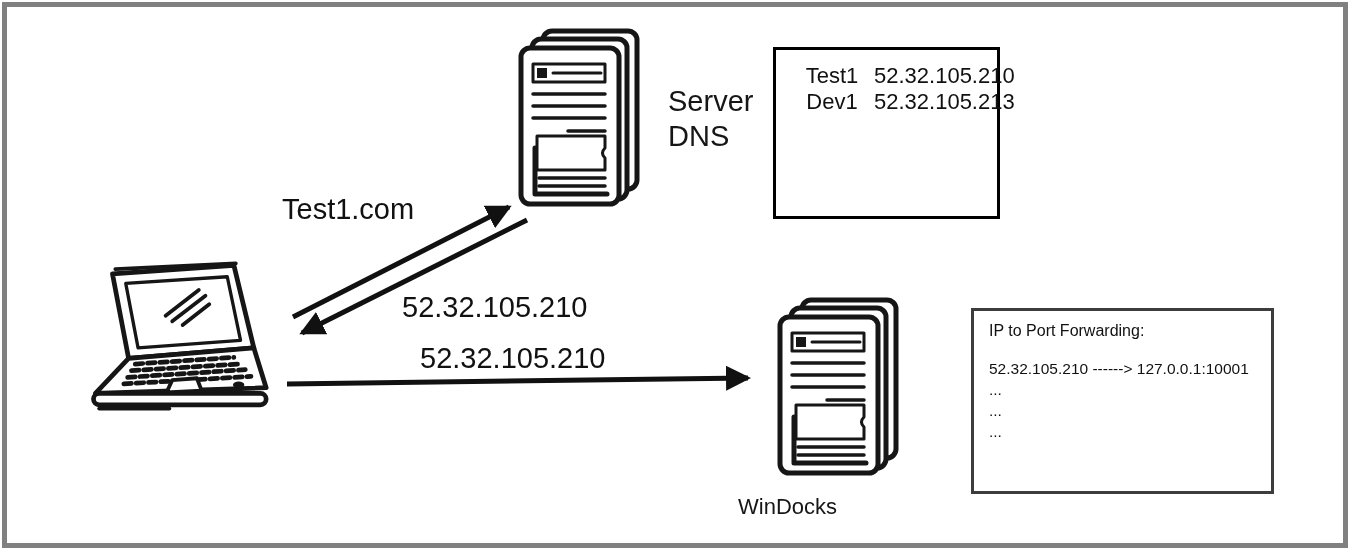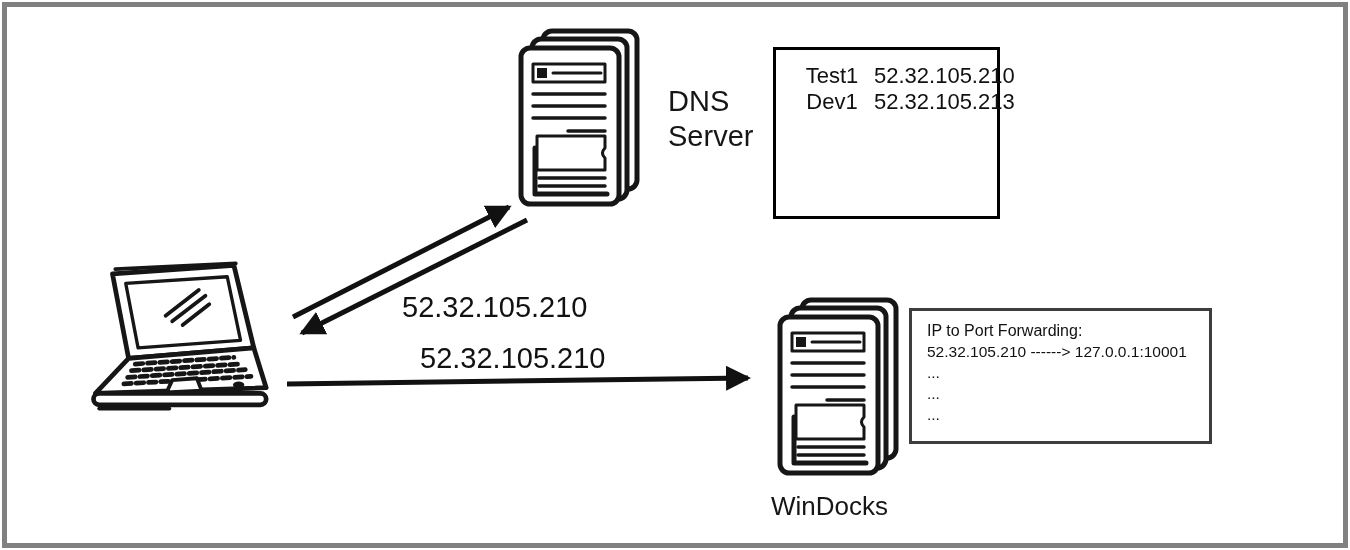--- a/index.html
+++ b/index.html
@@ -13,24 +13,24 @@
 
   .node-label { font-size:29px; line-height:35px; color:#161616; }
   .arrow-label { font-size:29px; color:#111; white-space:nowrap; }
 
   .dns-box { left:773px; top:33px; width:227px; height:172px;
              border:3px solid #000; background:#fff; padding:13px 0 0 20px;margin-top:14px; }
   .dns-row { font-size:22px; line-height:26px; white-space:nowrap; }
   .dns-row .name { display:inline-block; width:72px; text-align:center; }
   .dns-row .ip   { display:inline-block; margin-left:6px; }
 
-  .port-box { left:909px; top:308px; width:303px; height:136px;
+  .port-box { left:971px; top:308px; width:303px; height:186px;
               border:3px solid #3d3d3d; background:#fff; padding:10px 0 0 15px; }
   .port-title { font-size:16px; line-height:20px; }
-  .port-rows  { }
+  .port-rows  { margin-top:17px; }
   .port-row   { font-size:15.5px; line-height:21px; white-space:nowrap; }
 
   .ink { stroke:#161616; fill:none; stroke-linecap:round; stroke-linejoin:round; }
   .fillcard { fill:#ffffff; }
 </style>
 </head>
 <body>
 
 <div class="canvas">
 
@@ -85,29 +85,30 @@
   </svg>
 
   <svg class="abs" style="left:84px;top:258px" width="185" height="157" viewBox="0 0 195 160">
     <use href="#laptop-sym"></use>
   </svg>
 
   <svg class="abs" style="left:513px;top:28px" width="130" height="182">
     <use href="#server-sym"></use>
   </svg>
   <div class="abs node-label" style="left:668px;top:84px">
+    <div>Server</div>
     <div>DNS</div>
-    <div>Server</div>
   </div>
 
   <svg class="abs" style="left:772px;top:293px" width="130" height="190" viewBox="0 0 130 182">
     <use href="#server-sym"></use>
   </svg>
-  <div class="abs node-label" style="left:771px;top:489px;font-size:26px">WinDocks</div>
+  <div class="abs node-label" style="left:738px;top:489px;font-size:22px">WinDocks</div>
 
+  <div class="abs arrow-label" style="left:282px;top:193px">Test1.com</div>
   <div class="abs arrow-label" style="left:402px;top:291px">52.32.105.210</div>
   <div class="abs arrow-label" style="left:420px;top:342px">52.32.105.210</div>
 
   <div class="abs dns-box">
     <div class="dns-row">
       <span class="name">Test1</span><span class="ip">52.32.105.210</span>
     </div>
     <div class="dns-row">
       <span class="name">Dev1</span><span class="ip">52.32.105.213</span>
     </div>

